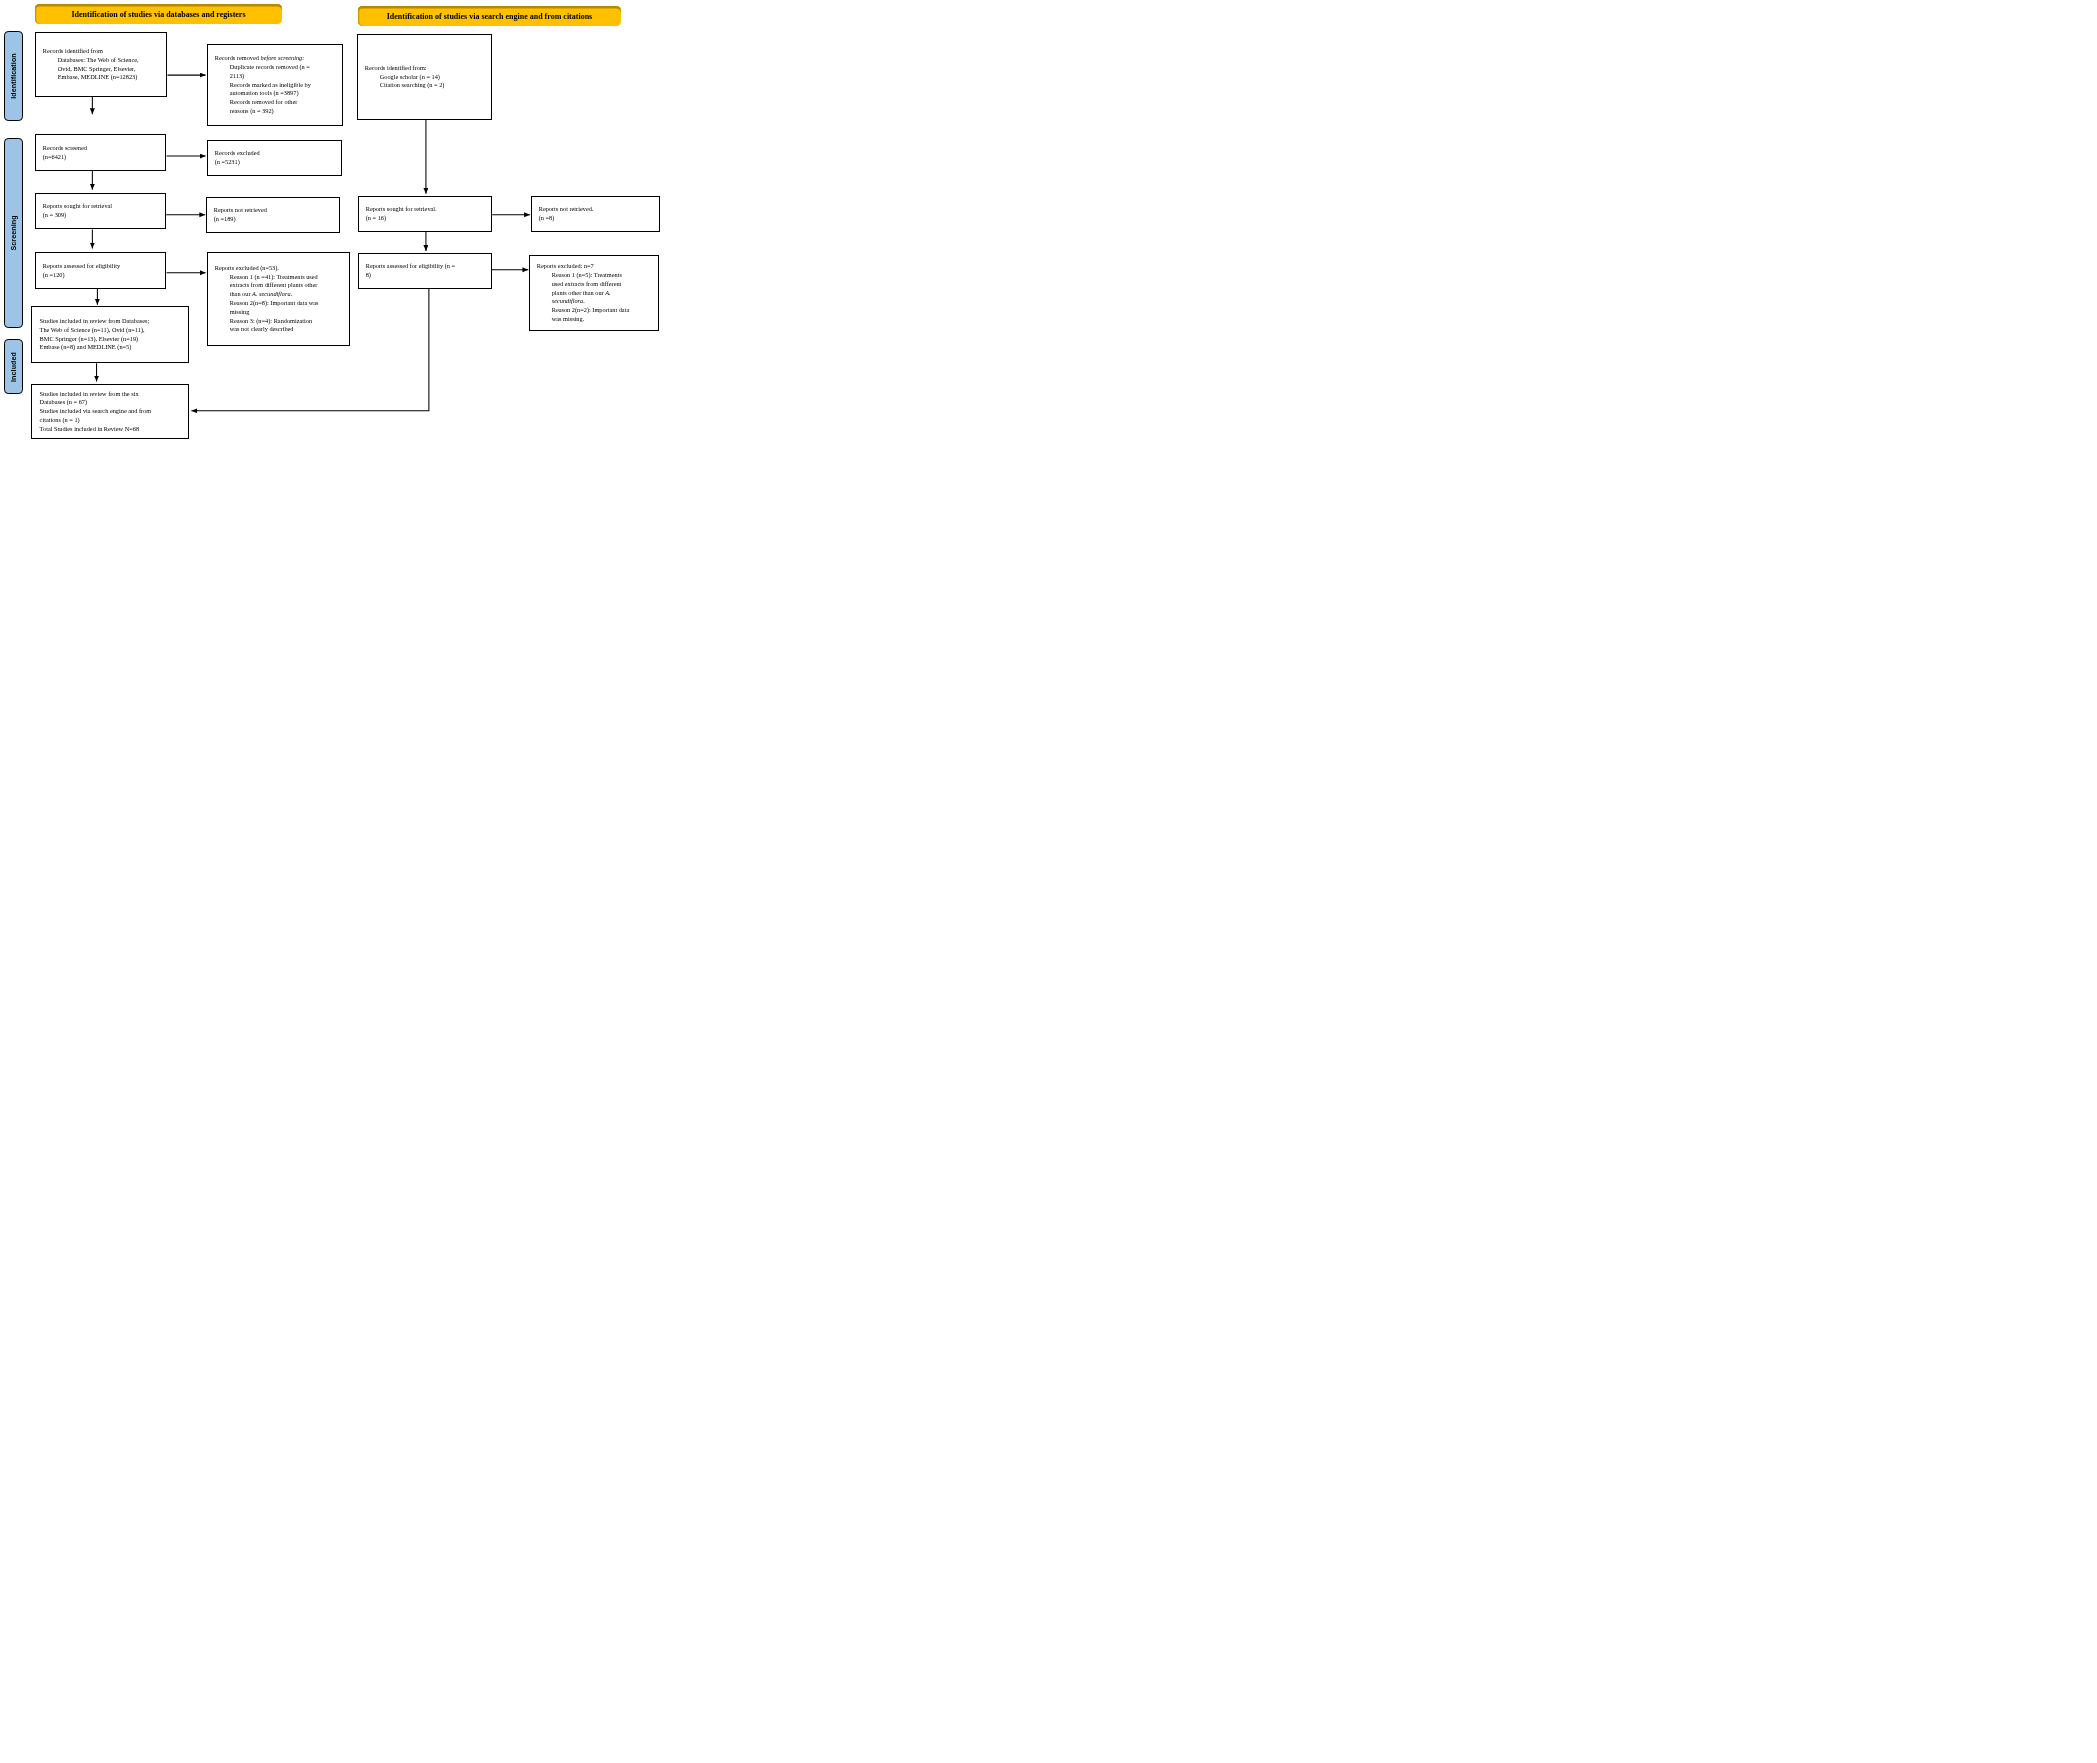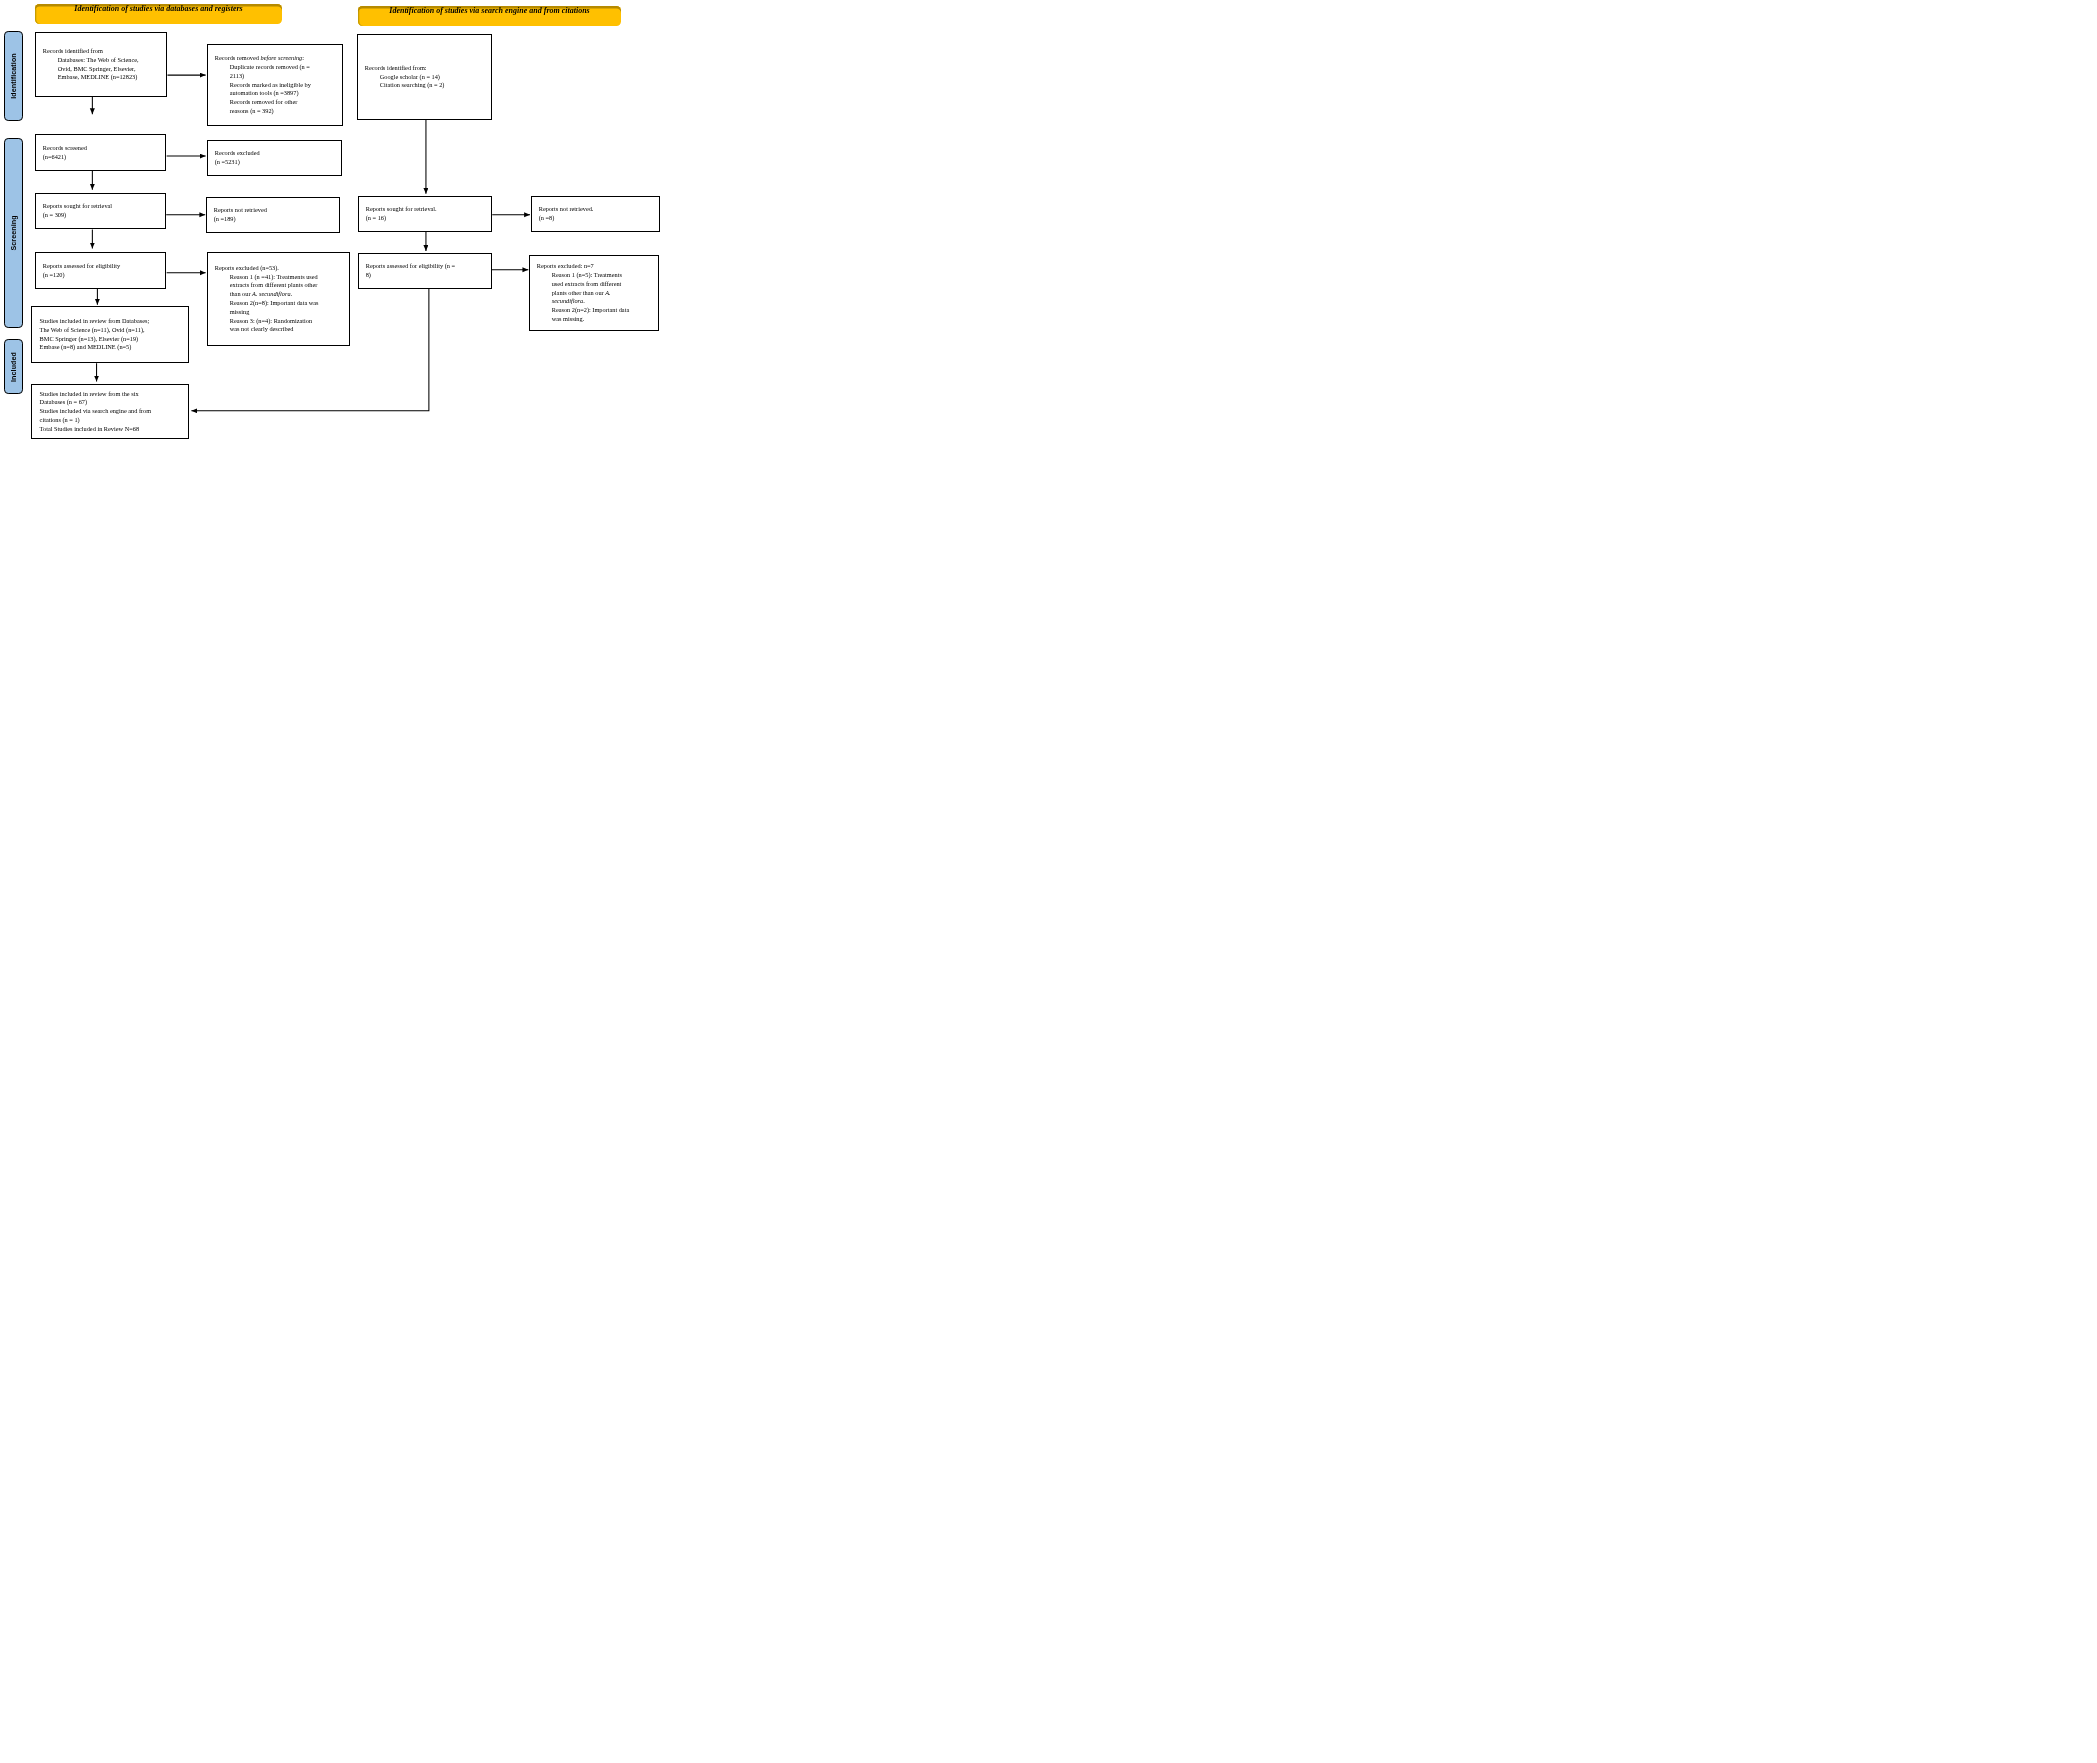--- a/index.html
+++ b/index.html
@@ -8,22 +8,22 @@
     position:relative; width:666px; height:441px;
     background:#ffffff; color:#000;
     font-family:"Liberation Serif", serif;
     overflow:hidden;
   }
   .banner {
     position:absolute; box-sizing:border-box;
     background:var(--banner_bg, #FFC000);
     border-radius:4.6px;
     box-shadow: inset 0 2.5px 0 var(--banner_edge, #B68A00), inset 1.3px 0 0 var(--banner_edge2, #C79C00);
-    display:flex; justify-content:center;
-    font-weight:bold; font-size:8px;font-style:italic;
+    display:flex; align-items:center; justify-content:center;
+    font-weight:bold; font-size:8px;
   }
   .sidebar {
     position:absolute; box-sizing:border-box;
     background:var(--sidebar_bg, #9DC3E6);
     border:1.3px solid #000; border-radius:4.2px;
     display:flex; align-items:center; justify-content:center;
   }
   .sidebar .vlabel {
     transform:rotate(-90deg); white-space:nowrap;
     font-family:"Liberation Sans", sans-serif;

